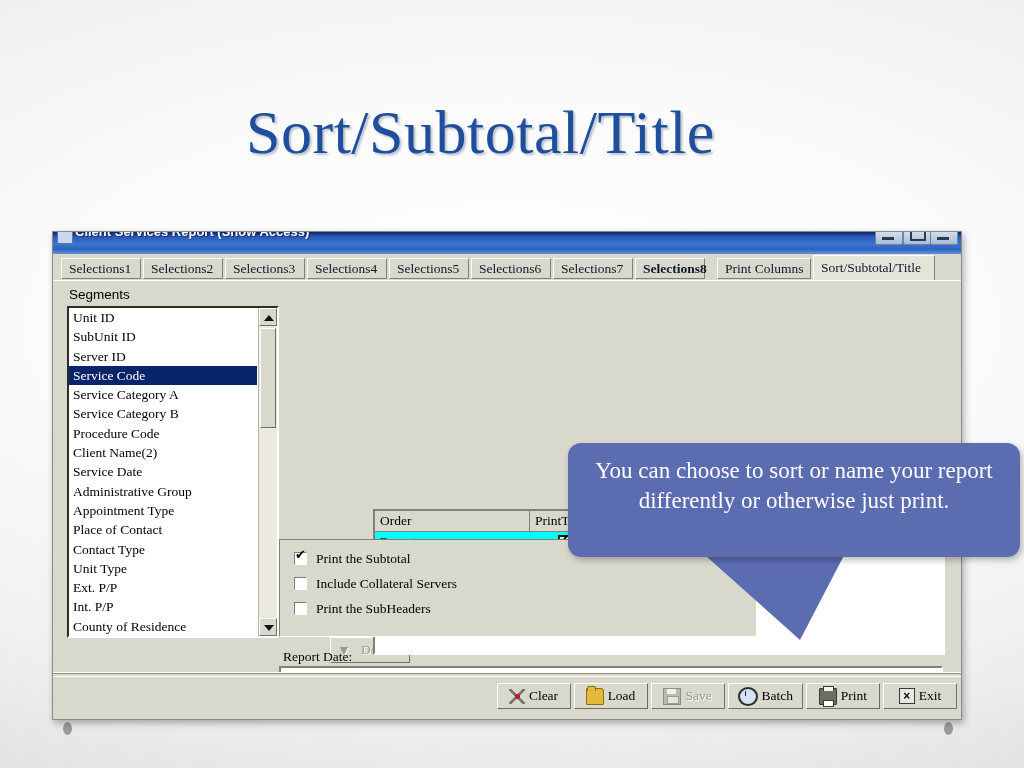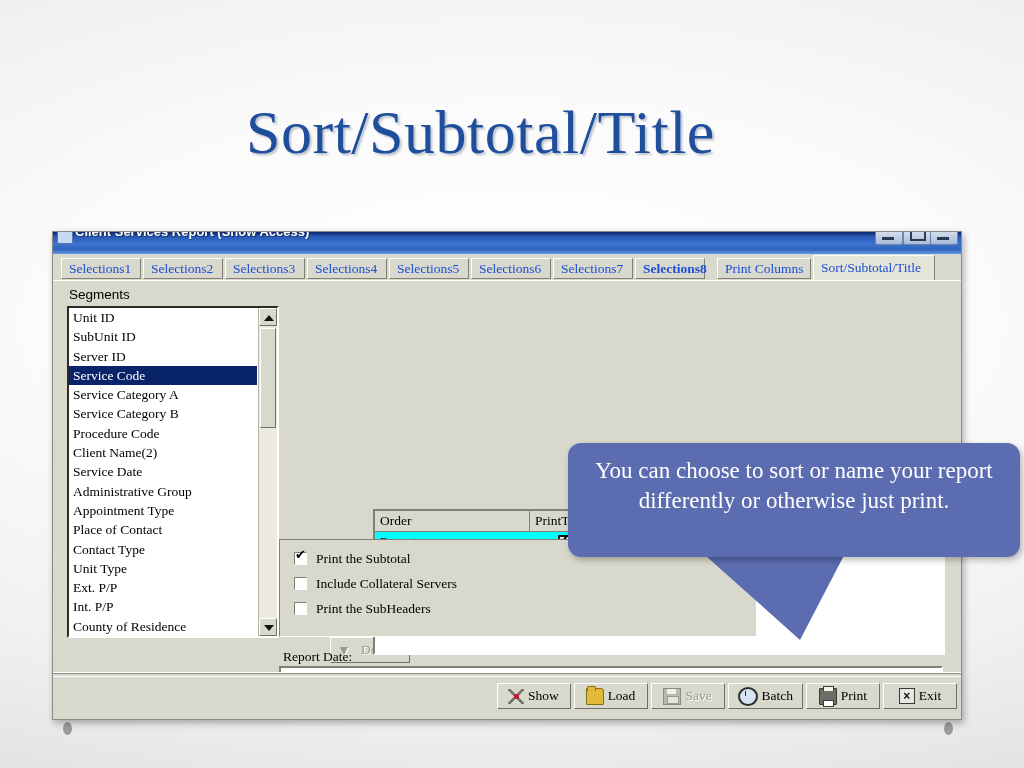--- a/index.html
+++ b/index.html
@@ -76,21 +76,21 @@
   #tabstrip{
     position:absolute;left:0;top:23px;width:908px;height:26px;
     background:#d8d8cc;
   }
   .tab{
     position:absolute;top:3px;height:21px;
     background:#d8d8cc;
     border:1px solid #ffffff;
     border-right-color:#808074;border-bottom-color:#808074;
     font-family:"Liberation Serif",serif;
-    font-size:13.5px;line-height:20px;color:#1d4ed8;
+    font-size:13.5px;line-height:20px;color:#0f172a;
     padding:0 7px;white-space:nowrap;
     box-sizing:border-box;
   }
   .tab.active{
     top:0;height:25px;line-height:24px;
     background:#e4e4d8;
     border-bottom:none;font-weight:normal;
   }
 
   
@@ -461,21 +461,21 @@
 
       <div id="rt-label">Report Date:</div>
       <div id="rt-input">Pay Source 9999</div>
     </div>
 
     <div id="bottombar">
       <div id="bb-groove"></div>
       <div id="bb-buttons">
           <div class="tbtn">
             <span class="ticon ic-clear"></span>
-            <span>Show</span>
+            <span>Clear</span>
           </div>
           <div class="tbtn">
             <span class="ticon ic-load"></span>
             <span>Load</span>
           </div>
           <div class="tbtn disabled">
             <span class="ticon ic-save"></span>
             <span>Save</span>
           </div>
           <div class="tbtn">

